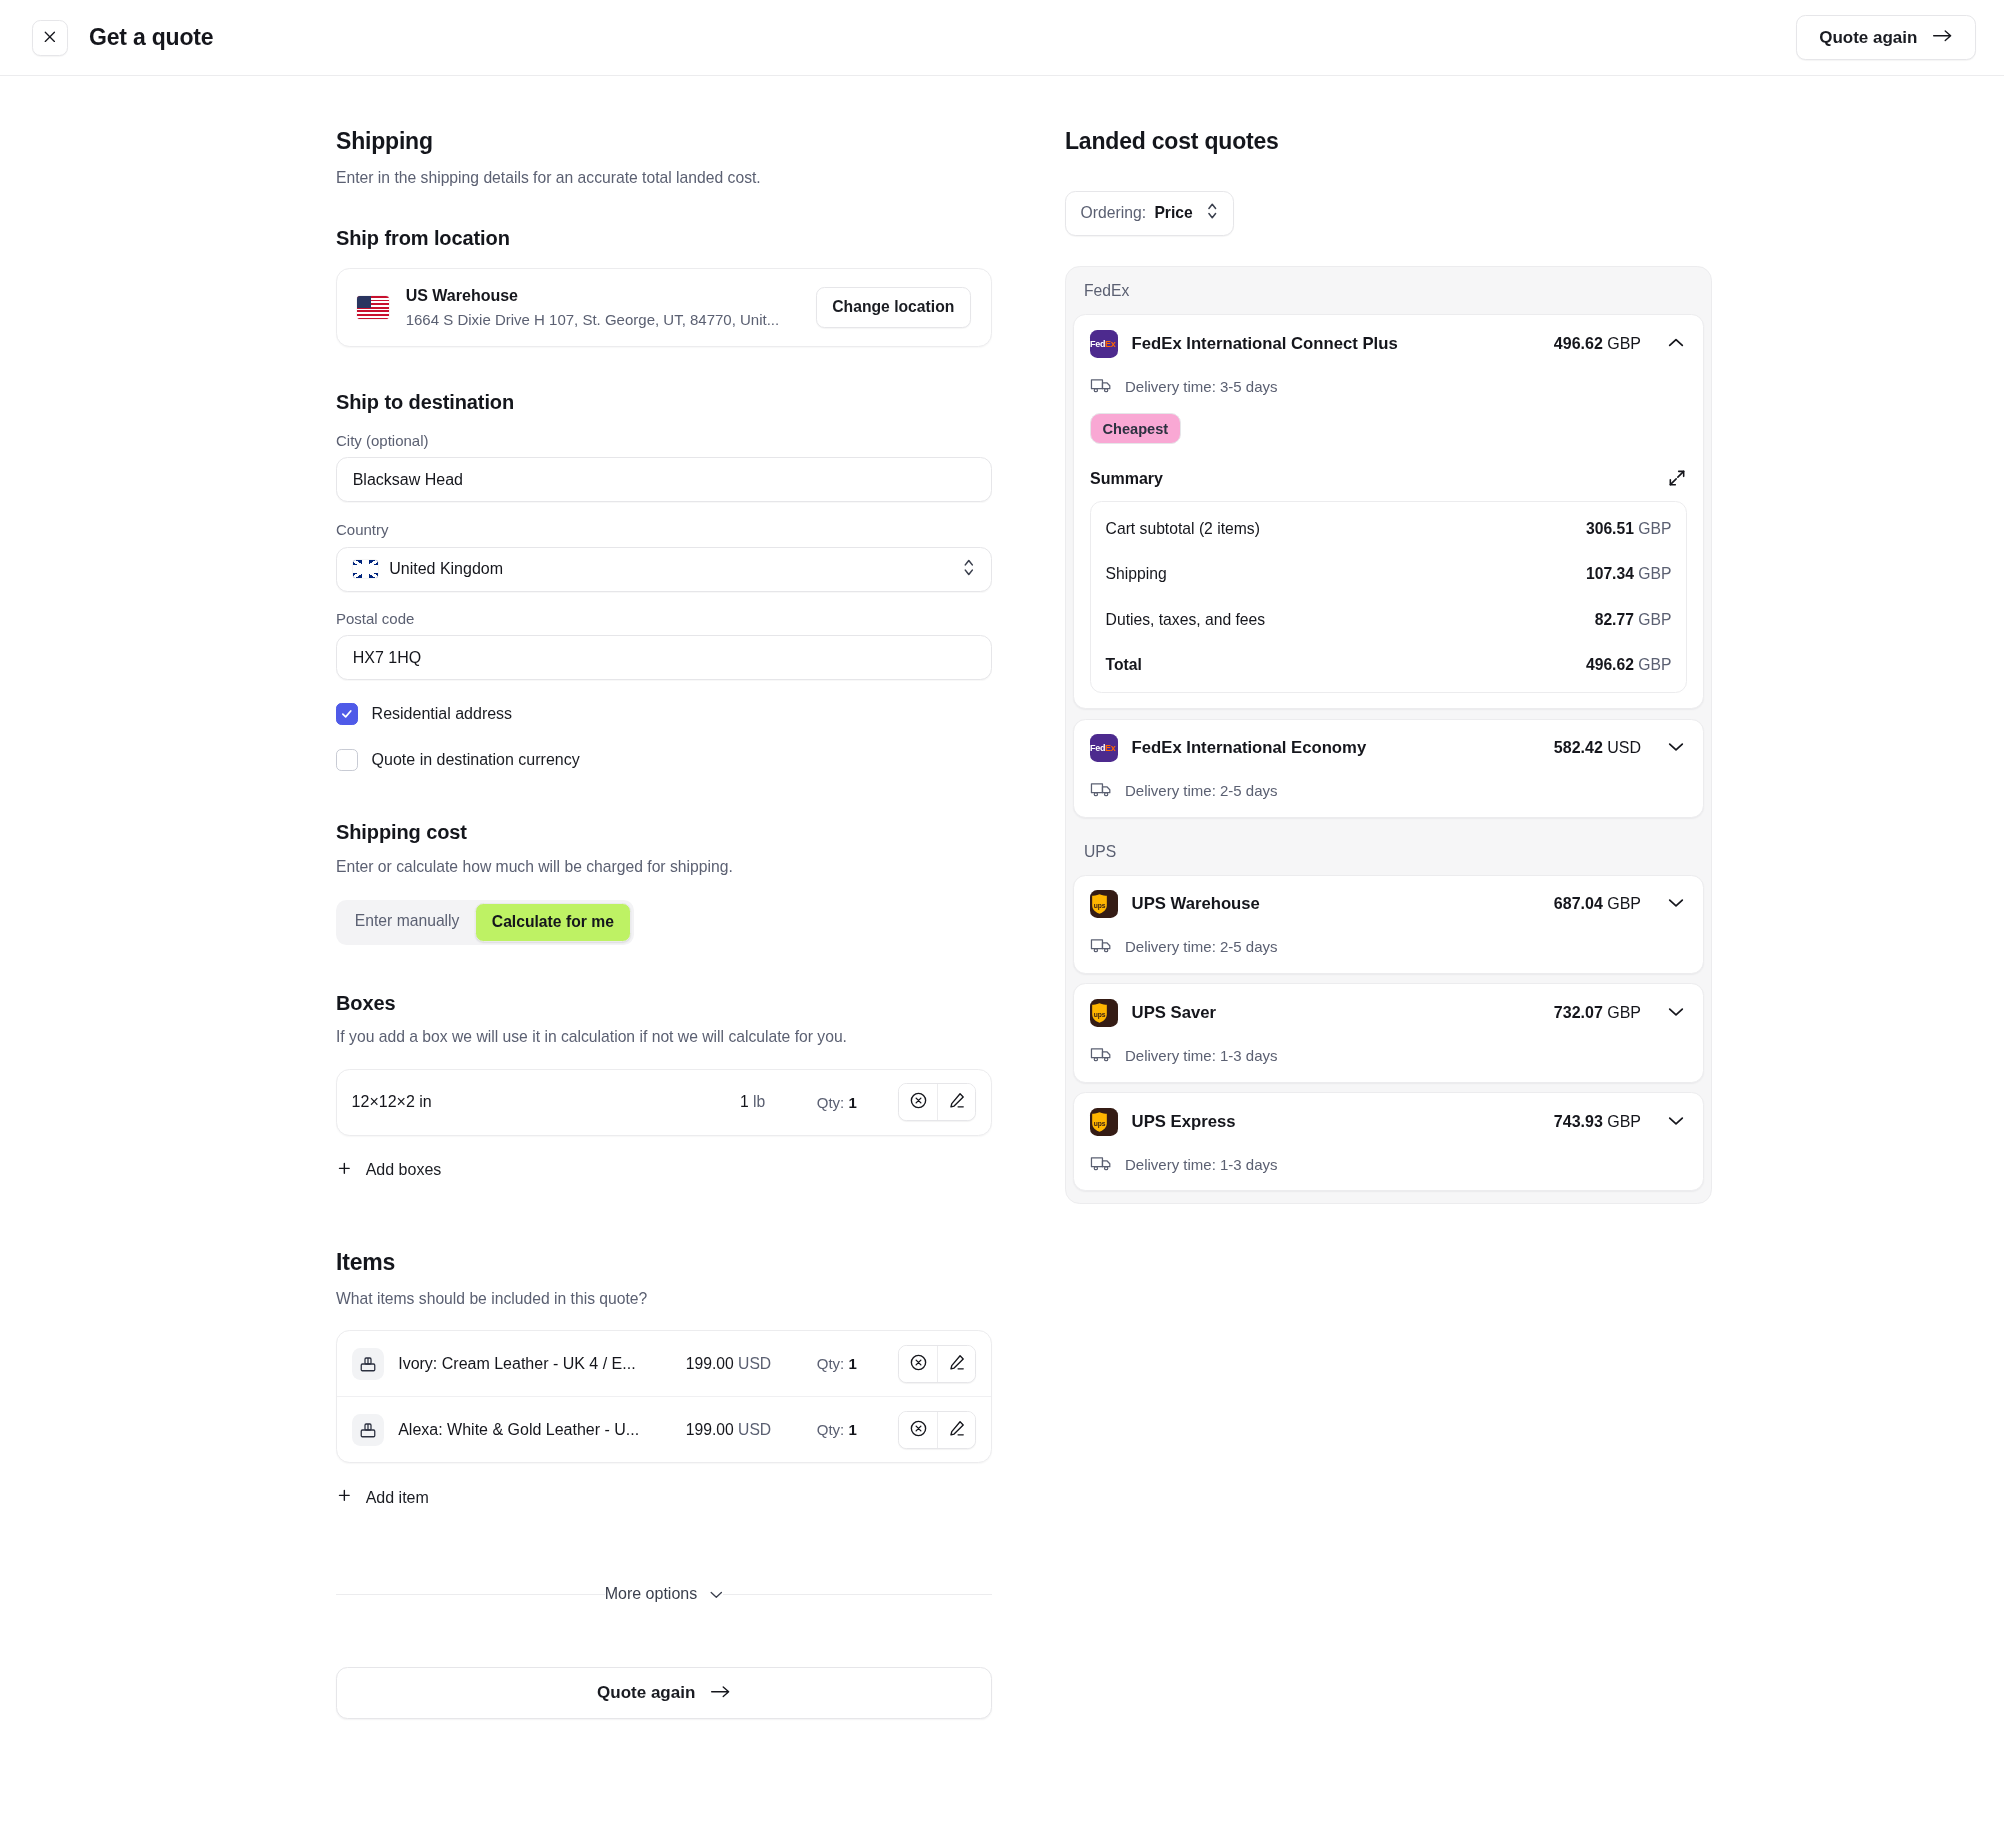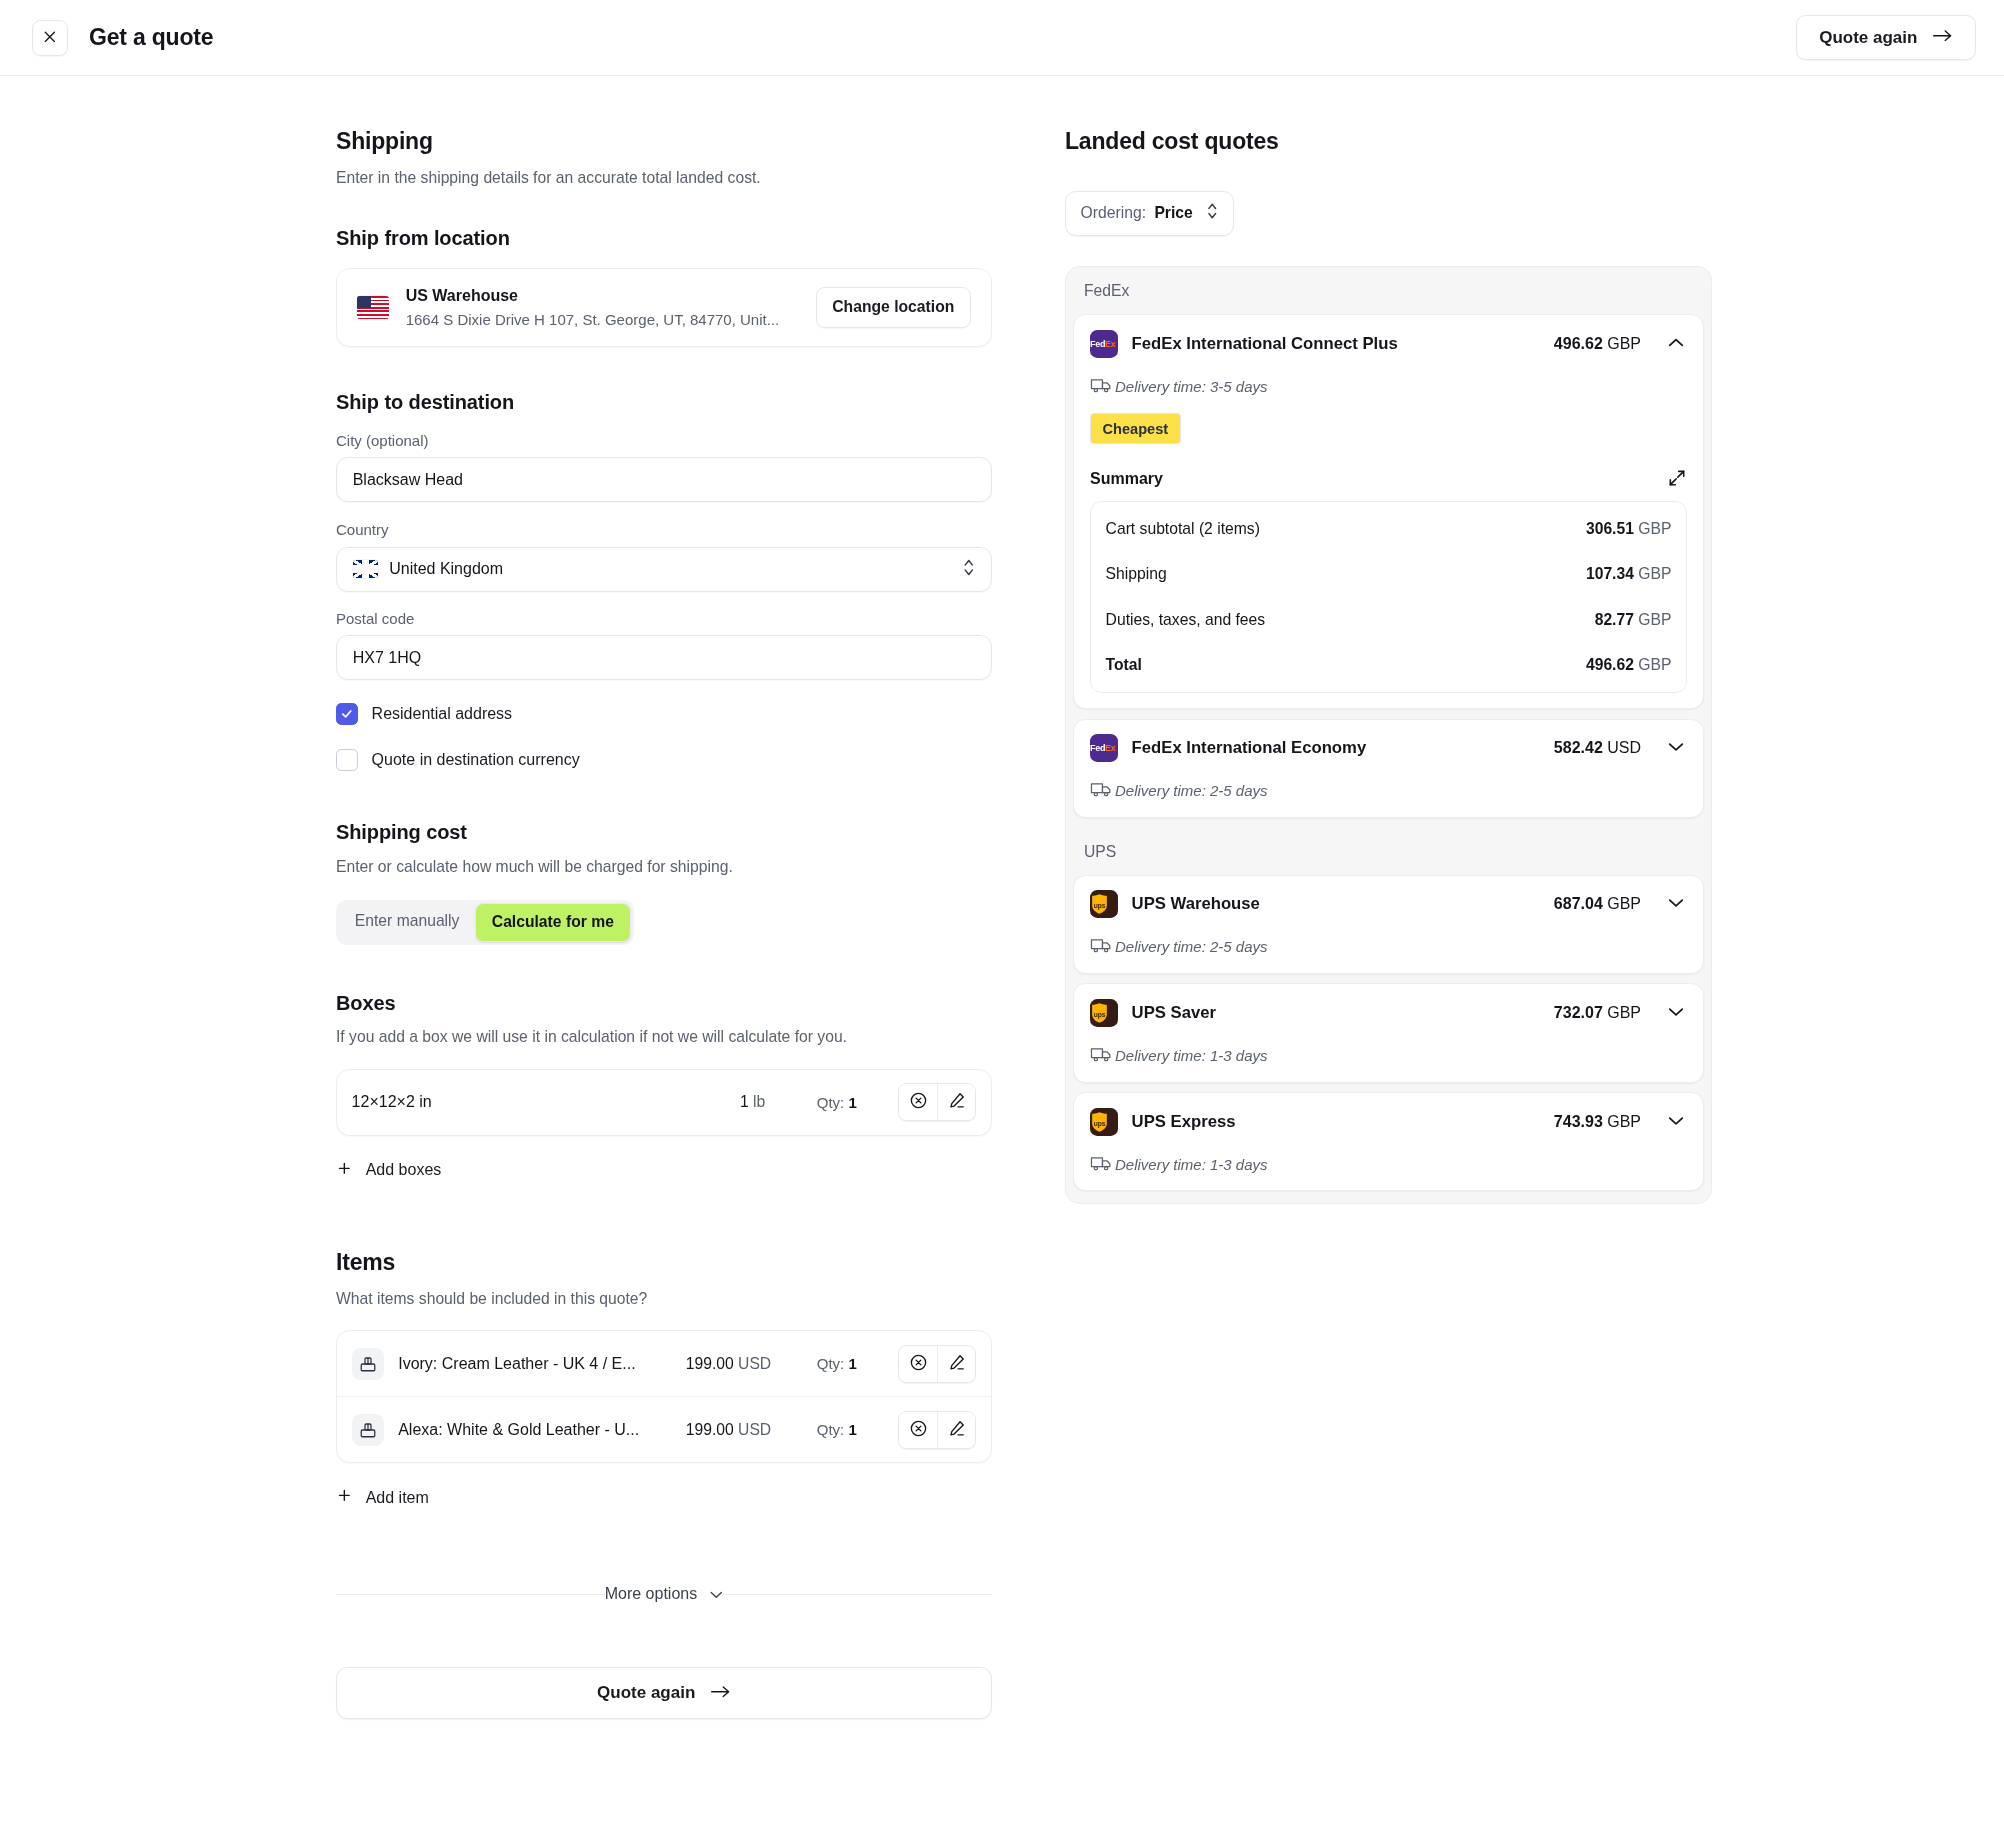--- a/index.html
+++ b/index.html
@@ -309,32 +309,32 @@
   .logo-fedex .ex  { color: #ff6600; }
   .logo-ups { background: #351c15; }
   .logo-ups svg { width: 19px; height: 22px; }
   .quote-name { font-size: 16.7px; font-weight: 700; color: #15161c; flex: 1; }
   .quote-price { font-size: 16px; font-weight: 700; color: #15161c; white-space: nowrap; }
   .quote-price .cur { font-weight: 400; }
   .chev-btn { width: 23px; display: flex; align-items: center; justify-content: center; cursor: pointer; margin-left: 9.4px; }
   .chev-btn svg { width: 18px; height: 11.5px; }
 
   .delivery {
-    display: flex; align-items: center; gap: 3px;
+    display: flex; align-items: center; gap: 13px;
     margin-top: 18px;
-    font-size: 15px; color: #5b6072; font-style: italic;
+    font-size: 15px; color: #5b6072;
   }
   .delivery svg { width: 22px; height: 18px; flex: none; }
 
   .badge {
     display: inline-block;
     margin-top: 16.7px;
-    background: #fde047;
+    background: #f9a8d4;
     border: 1px solid #e6e6e9;
-    border-radius: 4px;
+    border-radius: 10px;
     padding: 6.3px 11.5px;
     font-size: 14.6px;
     color: #2c3140;
     font-weight: 600;
   }
 
   .summary-head {
     display: flex; align-items: center;
     margin-top: 24px;
   }

